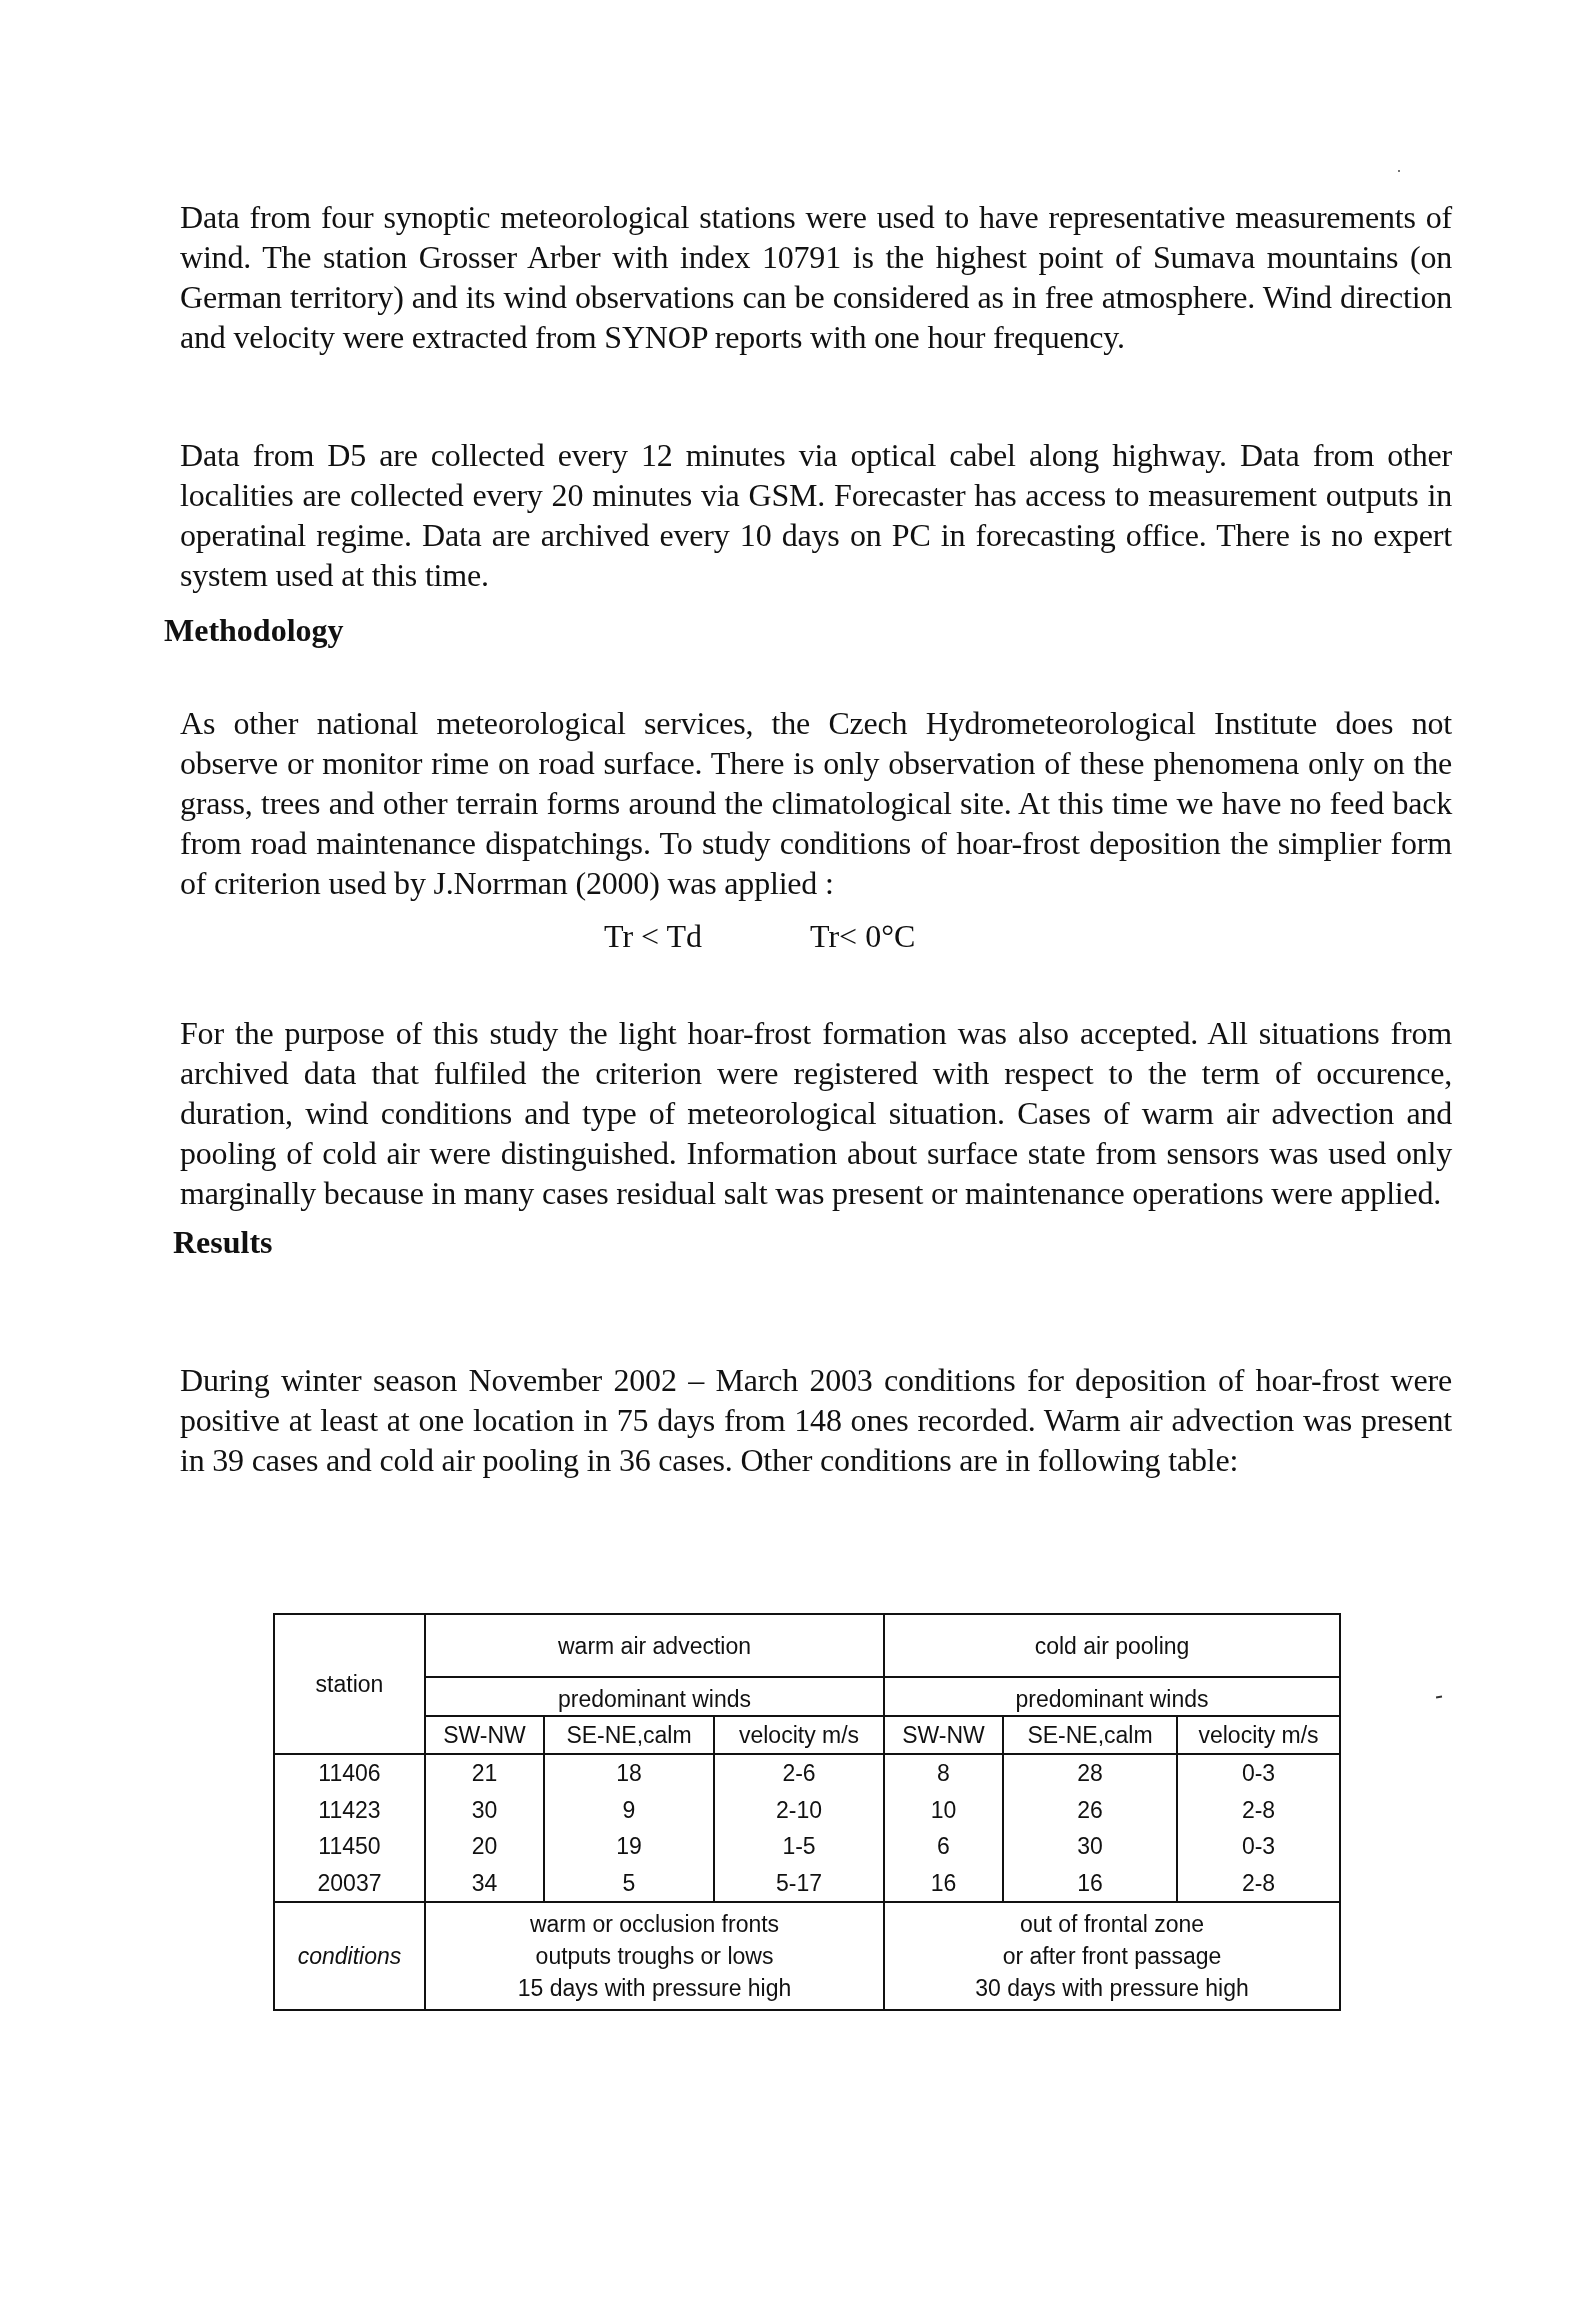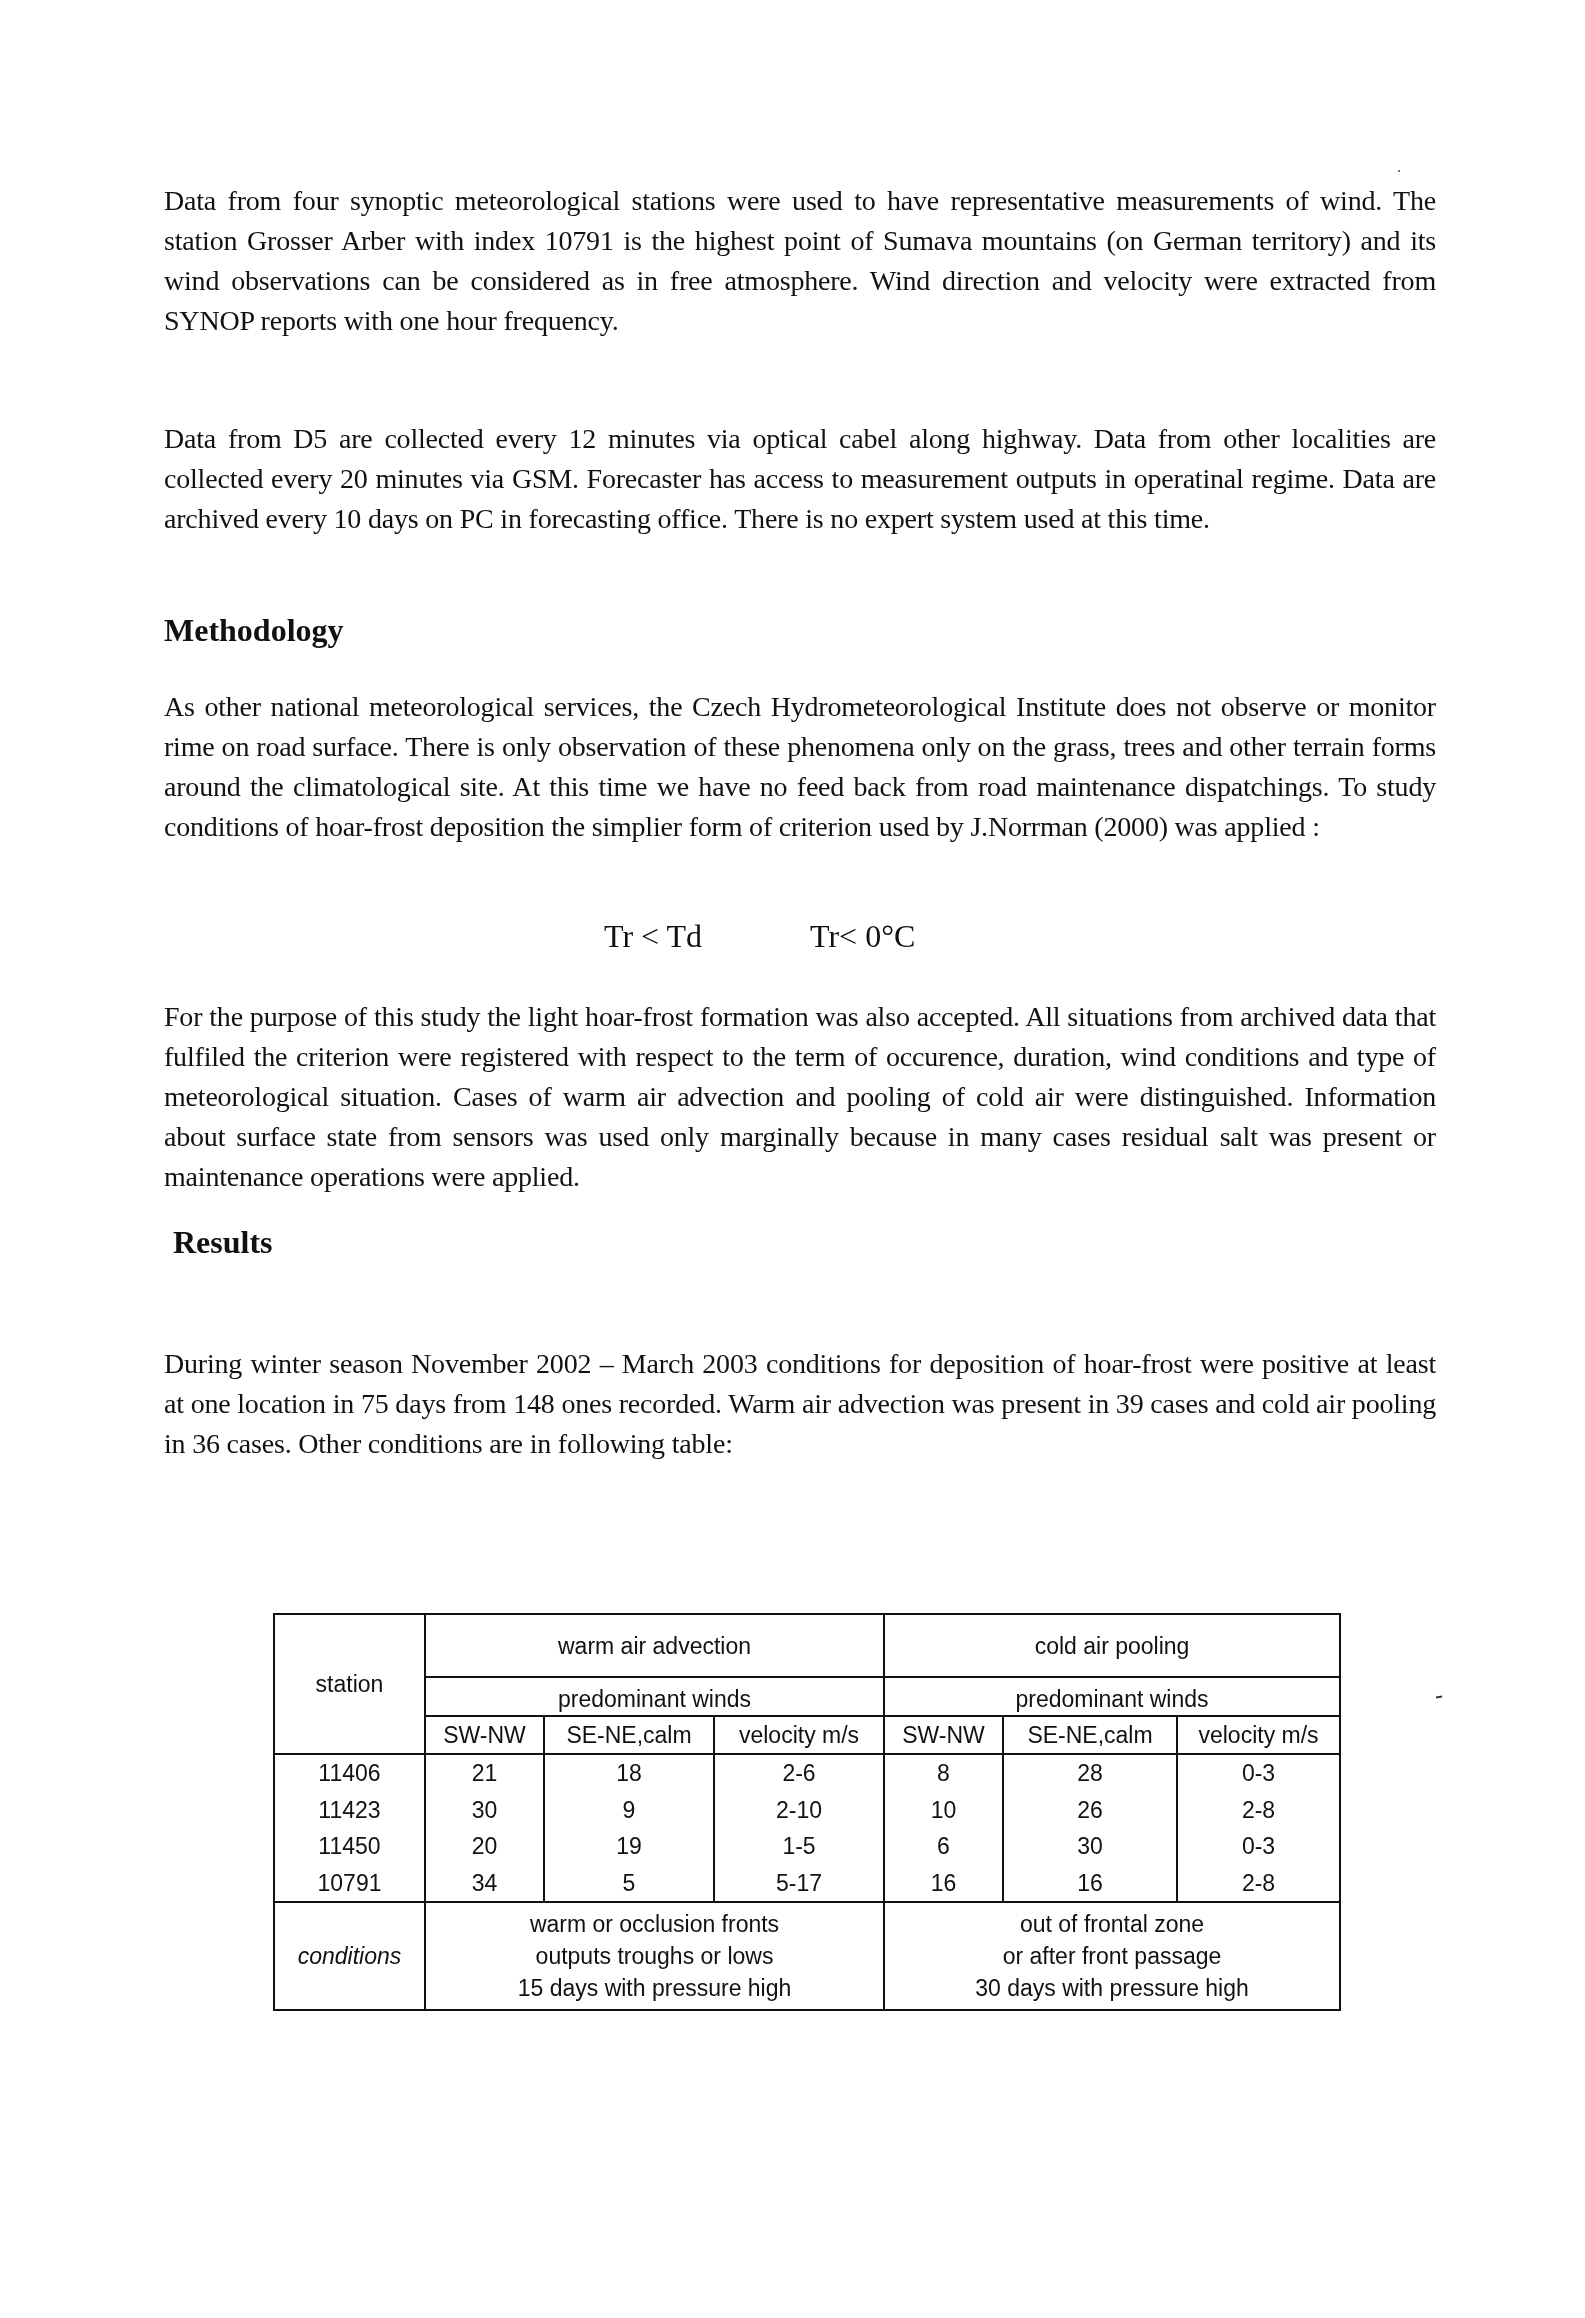--- a/index.html
+++ b/index.html
@@ -18,22 +18,22 @@
     .page {
       position: absolute;
       left: 164px;
       top: 0;
       width: 1272px;
     }
     .para {
       position: absolute;
       left: 0;
       width: 1272px;
-      margin: 0;
-      font-size: 28px;
+      margin: 16px;
+      font-size: 32px;
       line-height: 40px;
       text-align: justify;
       text-align-last: left;
       letter-spacing: -0.2px;
     }
     .heading {
       position: absolute;
       left: 0;
       margin: 0;
       font-size: 32px;
@@ -176,21 +176,21 @@
       <tr class="data-row">
         <td class="b-l b-r">11450</td>
         <td class="b-l b-r">20</td>
         <td class="b-l b-r">19</td>
         <td class="b-l b-r">1-5</td>
         <td class="b-l b-r">6</td>
         <td class="b-l b-r">30</td>
         <td class="b-l b-r">0-3</td>
       </tr>
       <tr class="data-row">
-        <td class="b-l b-r b-b">10791</td>
+        <td class="b-l b-r b-b">20037</td>
         <td class="b-l b-r b-b">34</td>
         <td class="b-l b-r b-b">5</td>
         <td class="b-l b-r b-b">5-17</td>
         <td class="b-l b-r b-b">16</td>
         <td class="b-l b-r b-b">16</td>
         <td class="b-l b-r b-b">2-8</td>
       </tr>
 
       <tr class="cond-row">
         <td class="b-all" style="height:98px;font-style:italic;">conditions</td>

